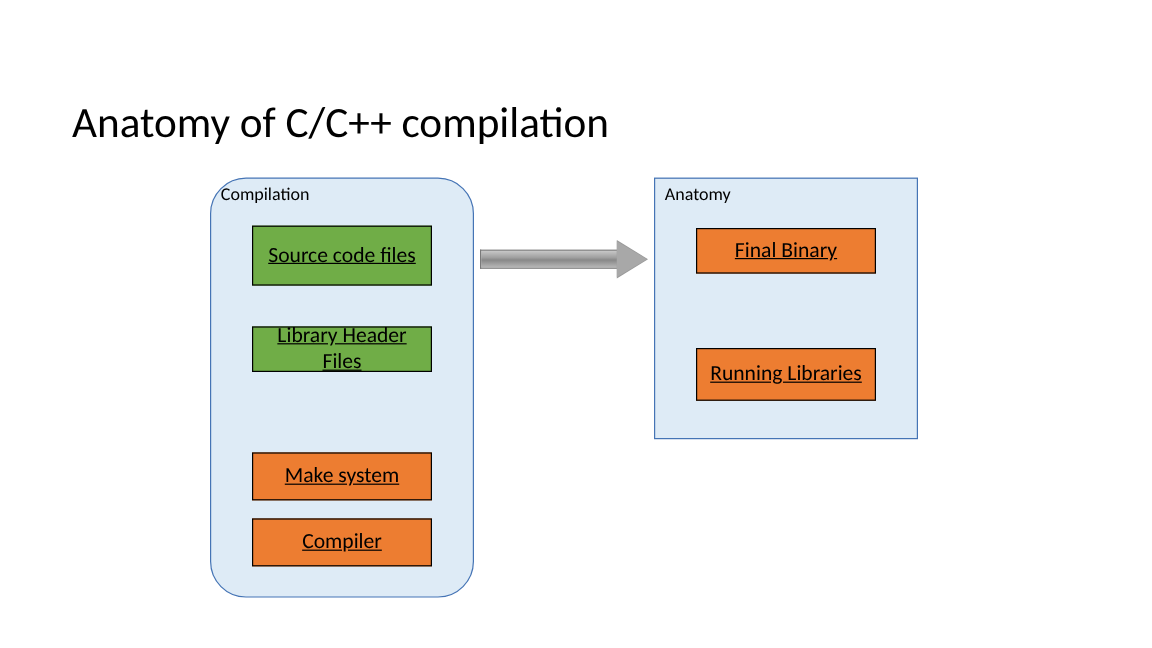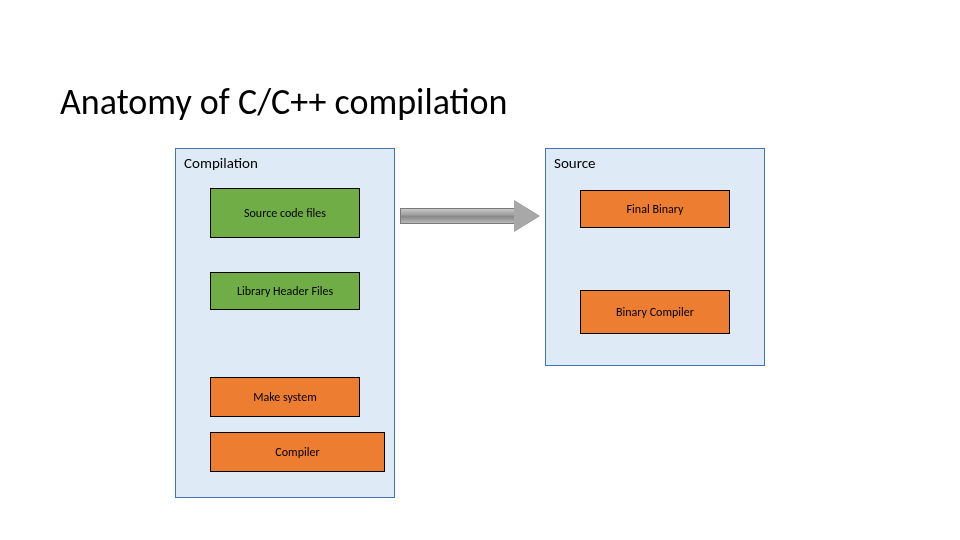--- a/index.html
+++ b/index.html
@@ -23,45 +23,47 @@
   .group-box {
     position: absolute;
     background: #deebf6;
     border: 1px solid #4574b5;
   }
   .group-compilation {
     left: 175px;
     top: 148px;
     width: 220px;
     height: 350px;
+    border-radius: 30px;
   }
   .group-running {
     left: 545px;
     top: 148px;
     width: 220px;
     height: 218px;
   }
   .group-label {
     position: absolute;
     left: 8px;
     top: 5px;
     font-size: 15px;
     color: #000000;
   }
   .node {
     position: absolute;
     display: flex;
     align-items: center;
     justify-content: center;
     text-align: center;
-    font-size: 12px;
+    font-size: 18px;
     color: #000000;
     border: 1px solid #000000;
     padding: 18px 4px;
     line-height: 1.2;
+    text-decoration: underline;
   }
   .green { background: #70ad47; }
   .orange { background: #ed7d31; }
   .arrow {
     position: absolute;
     left: 400px;
     top: 200px;
     width: 140px;
     height: 32px;
   }
@@ -102,31 +104,31 @@
 </head>
 <body>
 
 <div class="title">Anatomy of C/C++ compilation</div>
 
 <div class="group-box group-compilation">
   <div class="group-label">Compilation</div>
 </div>
 
 <div class="group-box group-running">
-  <div class="group-label">Source</div>
+  <div class="group-label">Anatomy</div>
 </div>
 
 <div class="node green" style="left:210px; top:188px; width:150px; height:50px;">Source code files</div>
 
 <div class="node green" style="left:210px; top:272px; width:150px; height:34px;">Library Header Files</div>
 
 <div class="node orange" style="left:210px; top:360px; width:150px; height:40px;margin-top:17px;">Make system</div>
 
-<div class="node orange" style="left:210px; top:432px; width:175px; height:40px;">Compiler</div>
+<div class="node orange" style="left:210px; top:432px; width:150px; height:40px;">Compiler</div>
 
 <div class="node orange" style="left:580px; top:190px; width:150px; height:32px;">Final Binary</div>
 
-<div class="node orange" style="left:580px; top:290px; width:150px; height:44px;">Binary Compiler</div>
+<div class="node orange" style="left:580px; top:290px; width:150px; height:44px;">Running Libraries</div>
 
 <div class="arrow">
   <div class="arrow-shaft"></div>
   <div class="arrow-head"></div>
 </div>
 
 </body></html>

